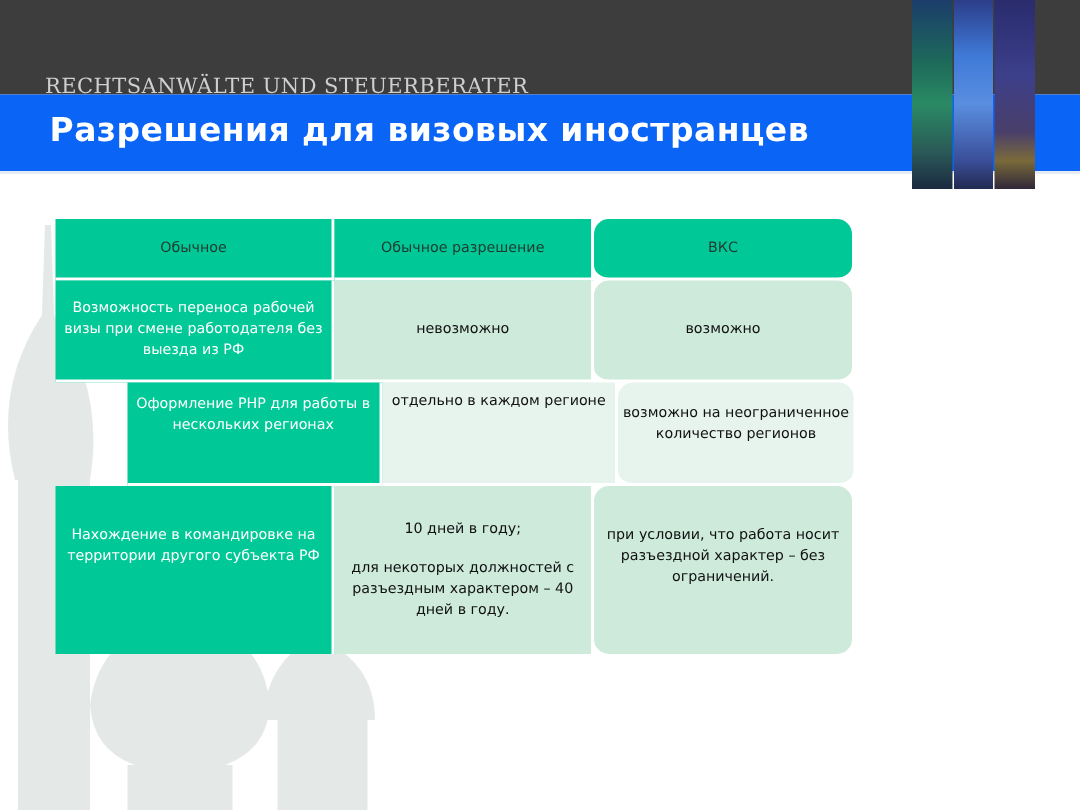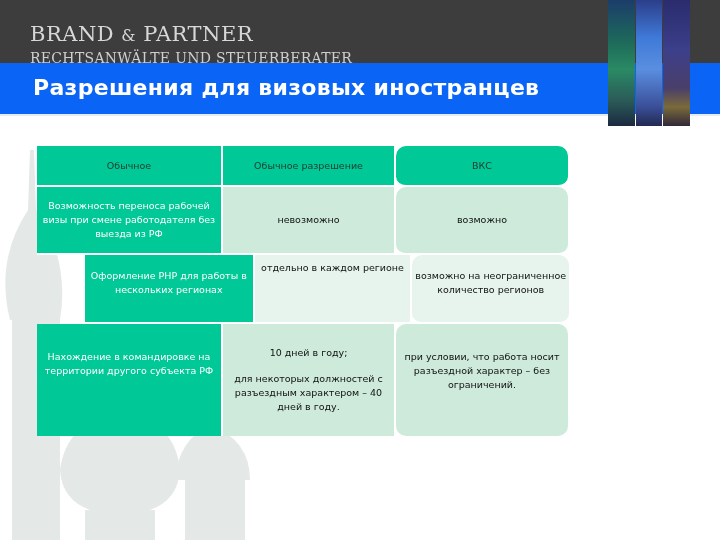--- a/index.html
+++ b/index.html
@@ -38,25 +38,20 @@
   .r2 .cell { height: 69px; }
   .r3 .cell { height: 112px; border-bottom: none; }
   .multi { flex-direction: column; }
   .multi .gap { height: 12px; }
   .top-al { align-items: flex-start; justify-content: center; padding-top: 22px; }
 </style>
 </head>
 <body>
 
 <div class="topbar">
-  <div class="brand">
-    <span>BRAND</span>
-    <span class="amp">&amp;</span>
-    <span>PARTNER</span>
-  </div>
   <div class="brand-sub">RECHTSANWÄLTE UND STEUERBERATER</div>
 </div>
 
 <div class="titlebar">
   <div class="title">Разрешения для визовых иностранцев</div>
 </div>
 <div class="title-underline"></div>
 
 <div class="photo">
   <div class="panel p1"></div>
@@ -82,21 +77,21 @@
     <div class="cell c3">ВКС</div>
   </div>
 
   <div class="row rowA r1">
     <div class="cell c1 crit">Возможность переноса рабочей визы при смене работодателя без выезда из РФ</div>
     <div class="cell c2 body">невозможно</div>
     <div class="cell c3 body">возможно</div>
   </div>
 
   <div class="row rowB r2">
-    <div class="cell c1 crit top-al" style="padding-top:14px;align-items:flex-start;margin-left:48px;">Оформление РНР для работы в нескольких регионах</div>
+    <div class="cell c1 crit top-al" style="padding-top:8px;align-items:flex-start;margin-left:48px;">Оформление РНР для работы в нескольких регионах</div>
     <div class="cell c2 body top-al" style="padding-top:6px;align-items:flex-start;">отдельно в каждом регионе</div>
     <div class="cell c3 body top-al" style="padding-top:14px;align-items:flex-start;">возможно на неограниченное количество регионов</div>
   </div>
 
   <div class="row rowA r3">
     <div class="cell c1 crit" style="align-items:flex-start;padding-top:26px;">Нахождение в командировке на территории другого субъекта РФ</div>
     <div class="cell c2 body multi" style="justify-content:flex-start;padding-top:22px;">
       <span>10 дней в году;</span>
       <span class="gap"></span>
       <span>для некоторых должностей с разъездным характером – 40 дней в году.</span>

